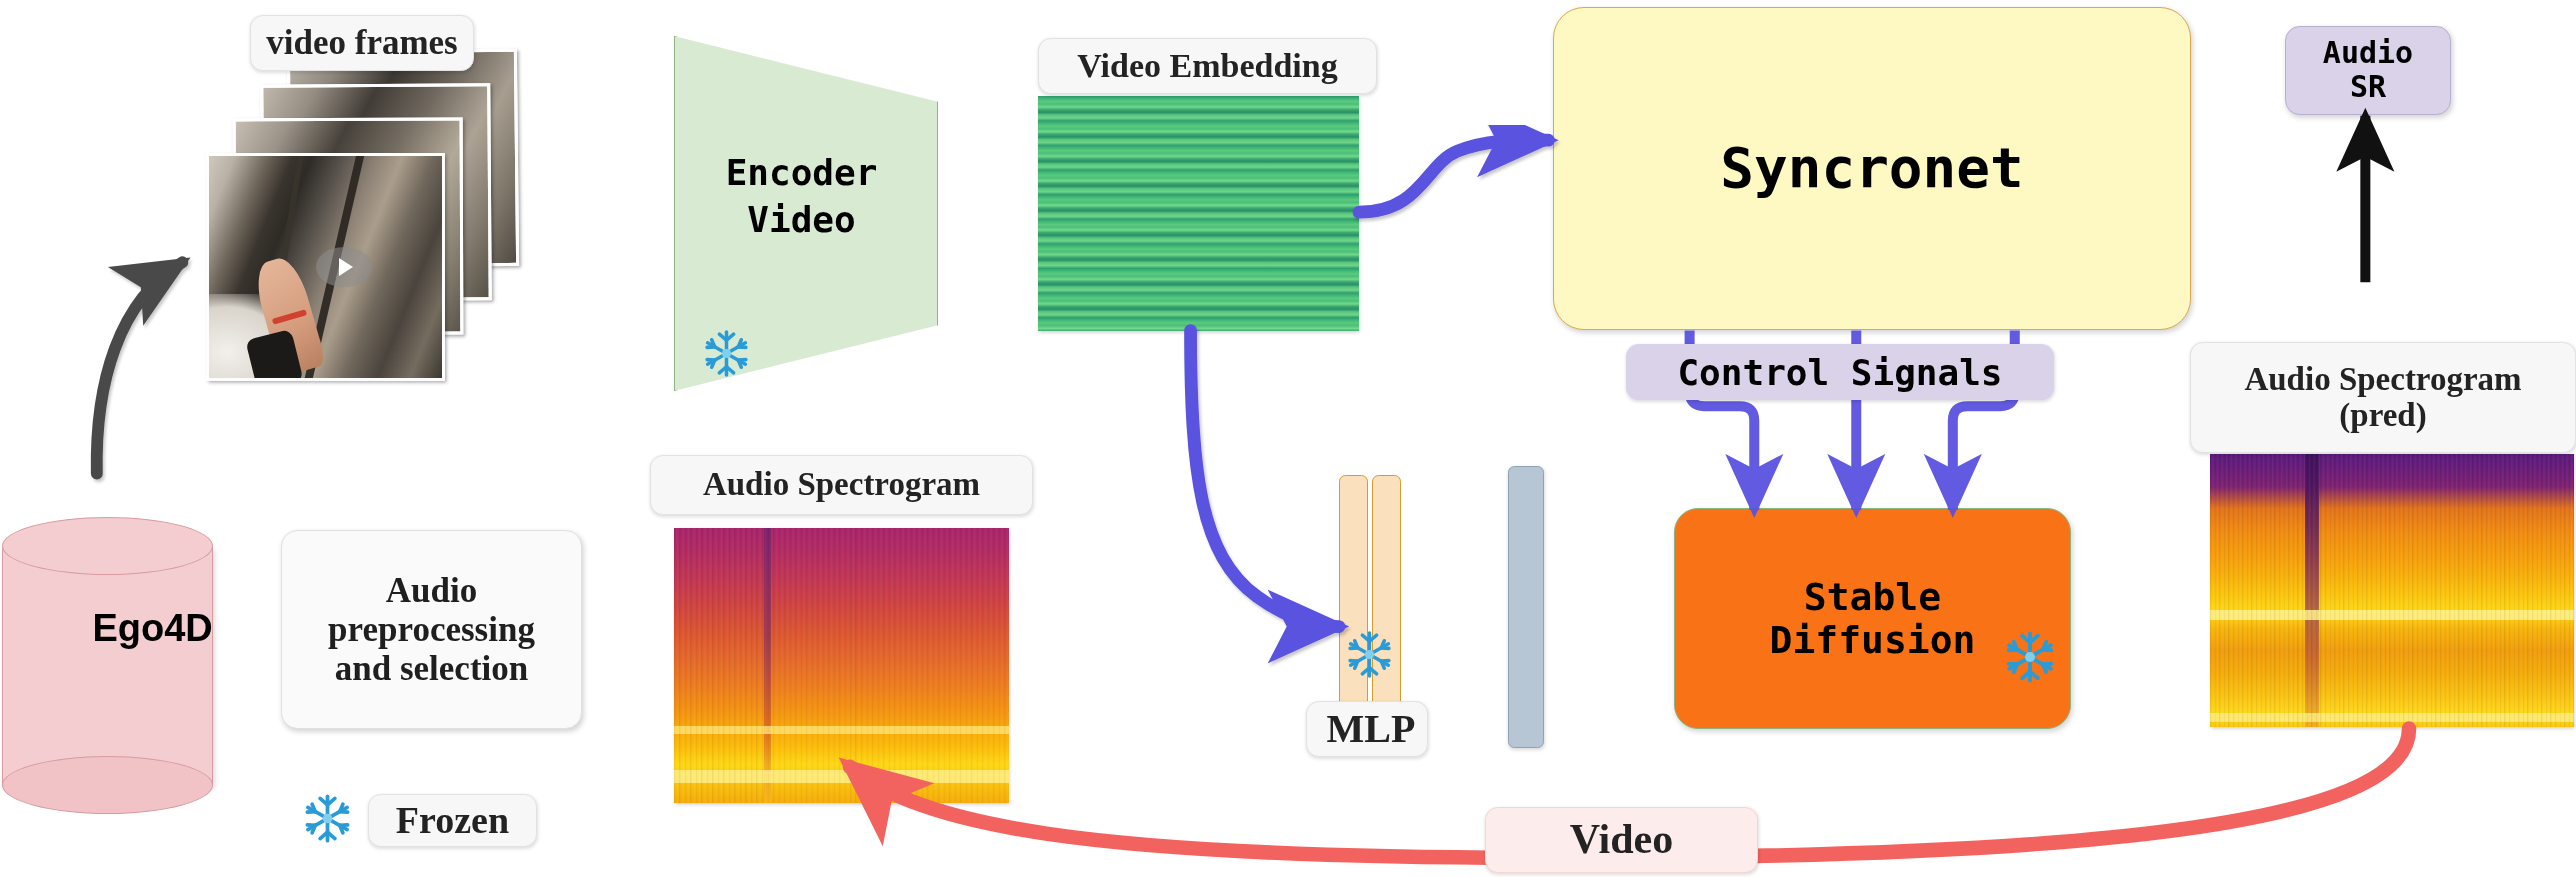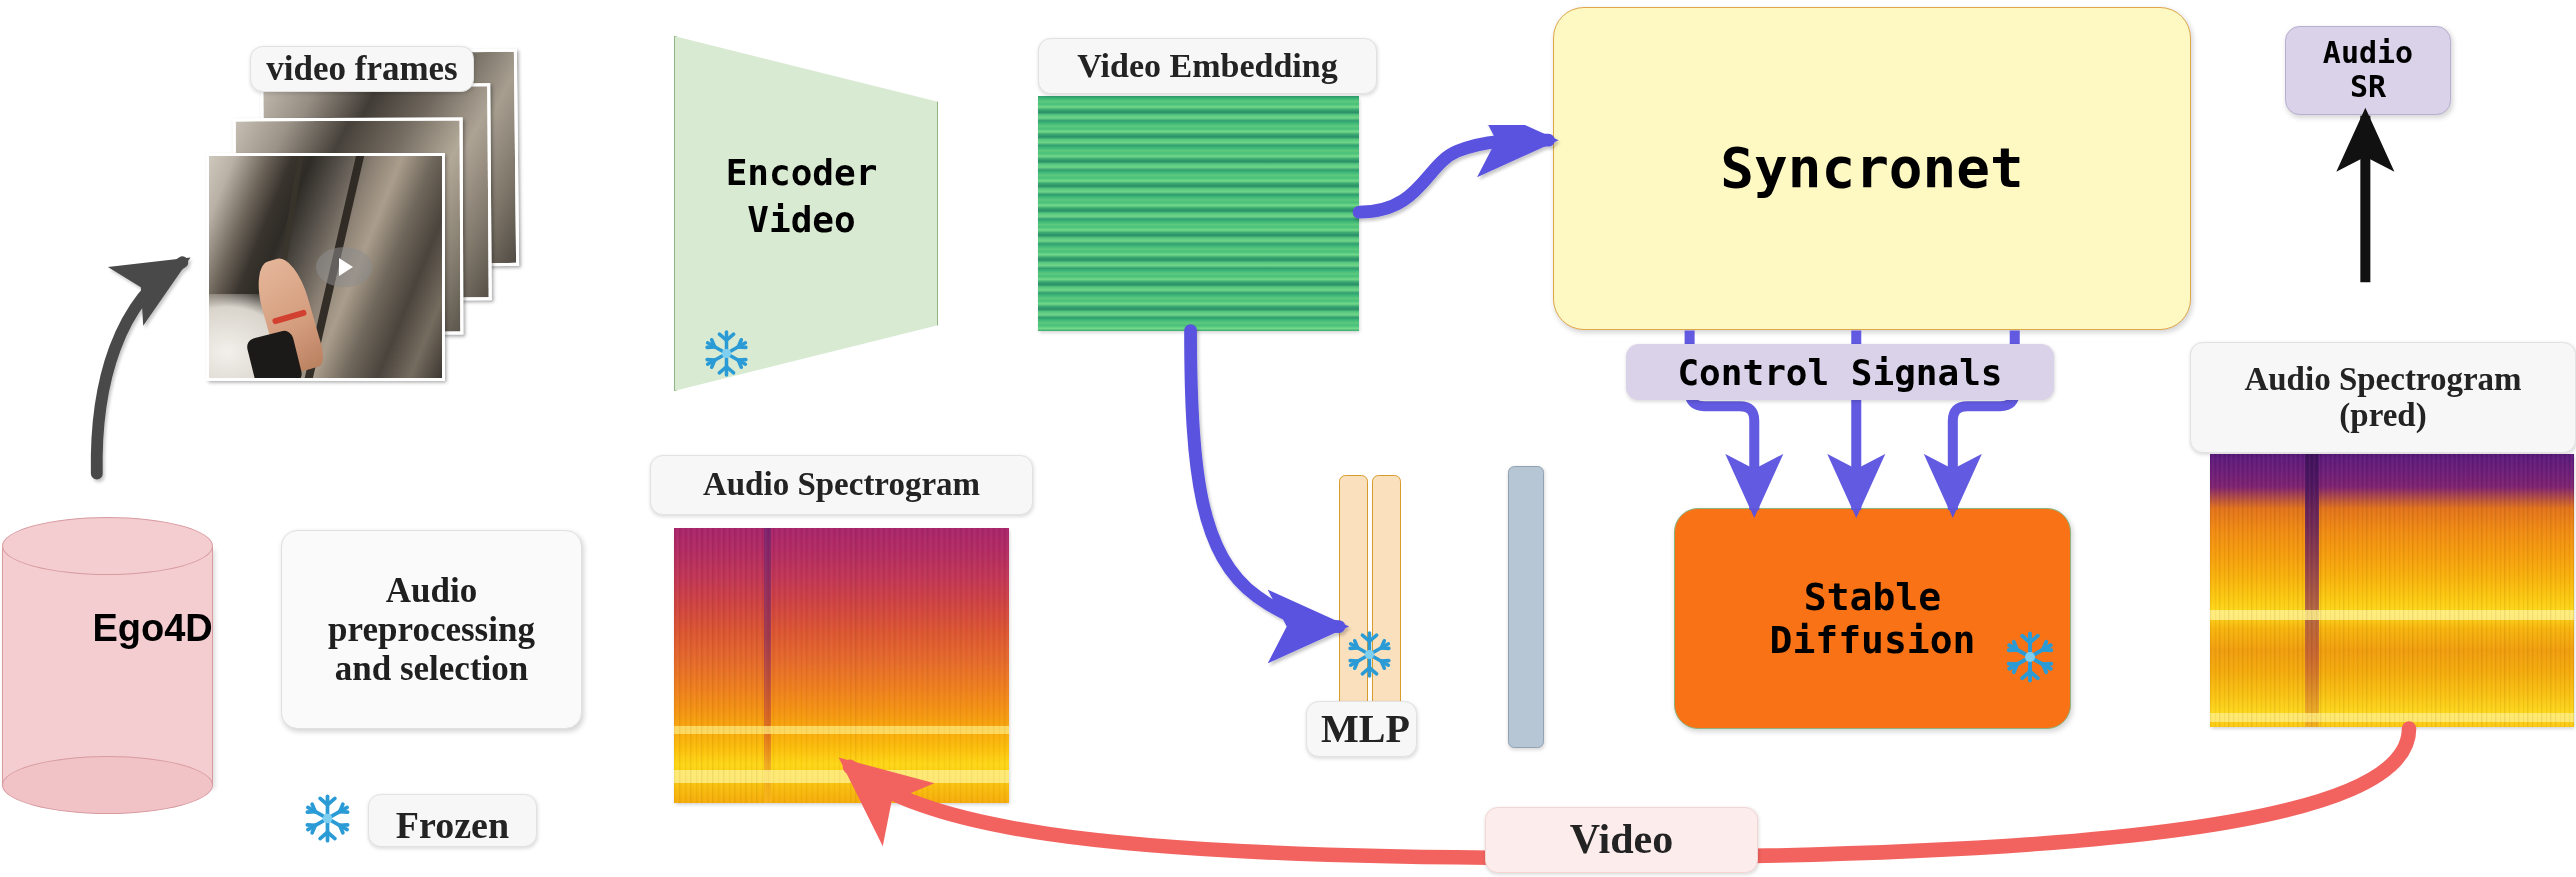--- a/index.html
+++ b/index.html
@@ -296,21 +296,21 @@
       <div class="abs" style="left:46%; top:41%; width:56px; height:40px;
                   background:rgba(140,140,140,0.55); border-radius:50%;
                   display:flex; align-items:center; justify-content:center;">
         <div style="width:0;height:0;border-left:14.6px solid #fff;
                     border-top:9px solid transparent;border-bottom:9px solid transparent;
                     margin-left:3.6px;"></div>
       </div>
     </div>
   </div>
 
-  <div class="chip" style="left:250px; top:14.6px; width:224px; height:46px; font-size:35px;margin-top:31px;">
+  <div class="chip" style="left:250px; top:14.6px; width:224px; height:56px; font-size:35px;">
     <span>video frames</span>
   </div>
 
   <div class="rbox white" style="left:281px; top:530px; width:301px; height:199px; font-size:35px; flex-direction:column;">
     <span>Audio</span>
     <span>preprocessing</span>
     <span>and selection</span>
   </div>
 
   <div class="trapz" style="left:674px; top:36px; width:264px; height:355px;"></div>
@@ -388,21 +388,21 @@
         <line x1="73" y1="63" x2="88" y2="62"></line>
           <line x1="73" y1="63" x2="79" y2="77"></line>
         <line x1="27" y1="63" x2="12" y2="62"></line>
           <line x1="27" y1="63" x2="21" y2="77"></line>
         <line x1="73" y1="37" x2="88" y2="38"></line>
           <line x1="73" y1="37" x2="79" y2="23"></line>
       </g>
       <circle cx="50" cy="50" r="9" fill="#7fd0f0"></circle>
     </svg>
   </div>
-  <div class="chip" style="left:1306px; top:701px; width:111px; height:56px; font-size:40px;padding-left:8px;">
+  <div class="chip" style="left:1306px; top:701px; width:122px; height:56px; font-size:40px;padding-left:8px;">
     <span>MLP</span>
   </div>
 
   <div class="grey-bar" style="left:1508px; top:466px; width:36px; height:282px;"></div>
 
   <div class="rbox green" style="left:1674px; top:508px; width:397px; height:221px; font-size:38px; flex-direction:column; border-radius:24px;">
     <span>Stable</span>
     <span>Diffusion</span>
   </div>
   <div class="snow" style="left:2002px; top:629px; width:56px; height:56px;">
@@ -496,18 +496,18 @@
         <line x1="73" y1="63" x2="88" y2="62"></line>
           <line x1="73" y1="63" x2="79" y2="77"></line>
         <line x1="27" y1="63" x2="12" y2="62"></line>
           <line x1="27" y1="63" x2="21" y2="77"></line>
         <line x1="73" y1="37" x2="88" y2="38"></line>
           <line x1="73" y1="37" x2="79" y2="23"></line>
       </g>
       <circle cx="50" cy="50" r="9" fill="#7fd0f0"></circle>
     </svg>
   </div>
-  <div class="chip" style="left:368px; top:794px; width:169px; height:53px; font-size:38px;align-items:flex-end;">
+  <div class="chip" style="left:368px; top:794px; width:169px; height:53px; font-size:38px;">
     <span>Frozen</span>
   </div>
 
 </div>
 
 
 </body></html>

